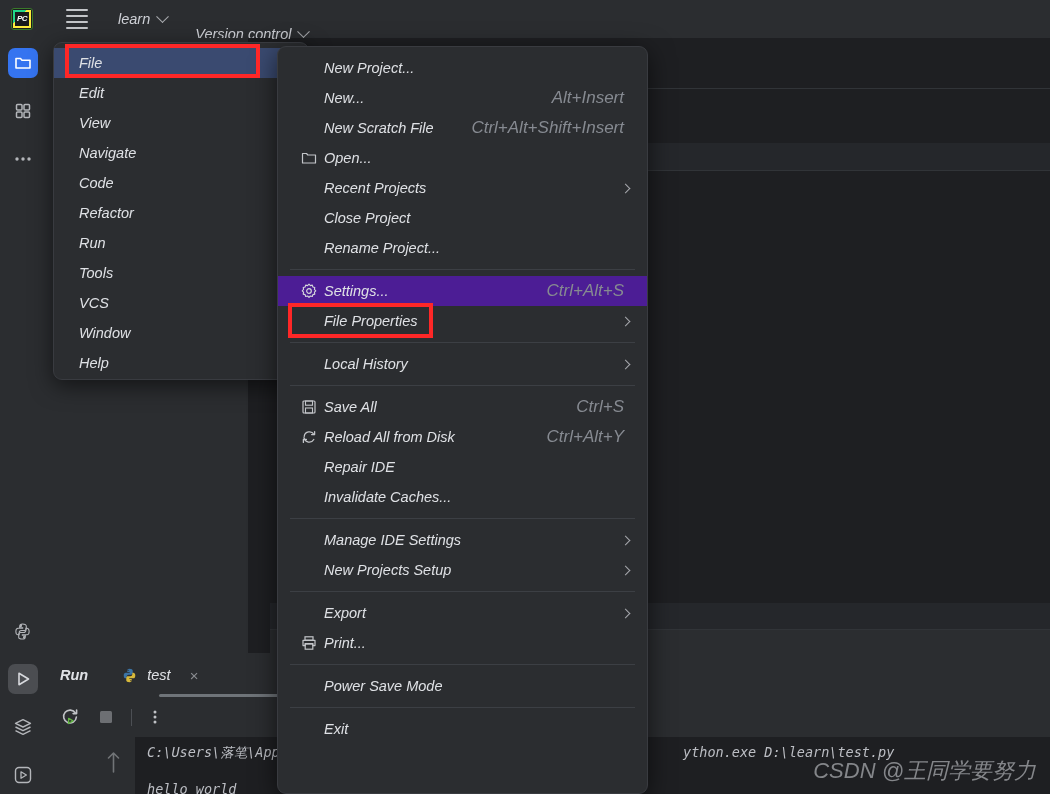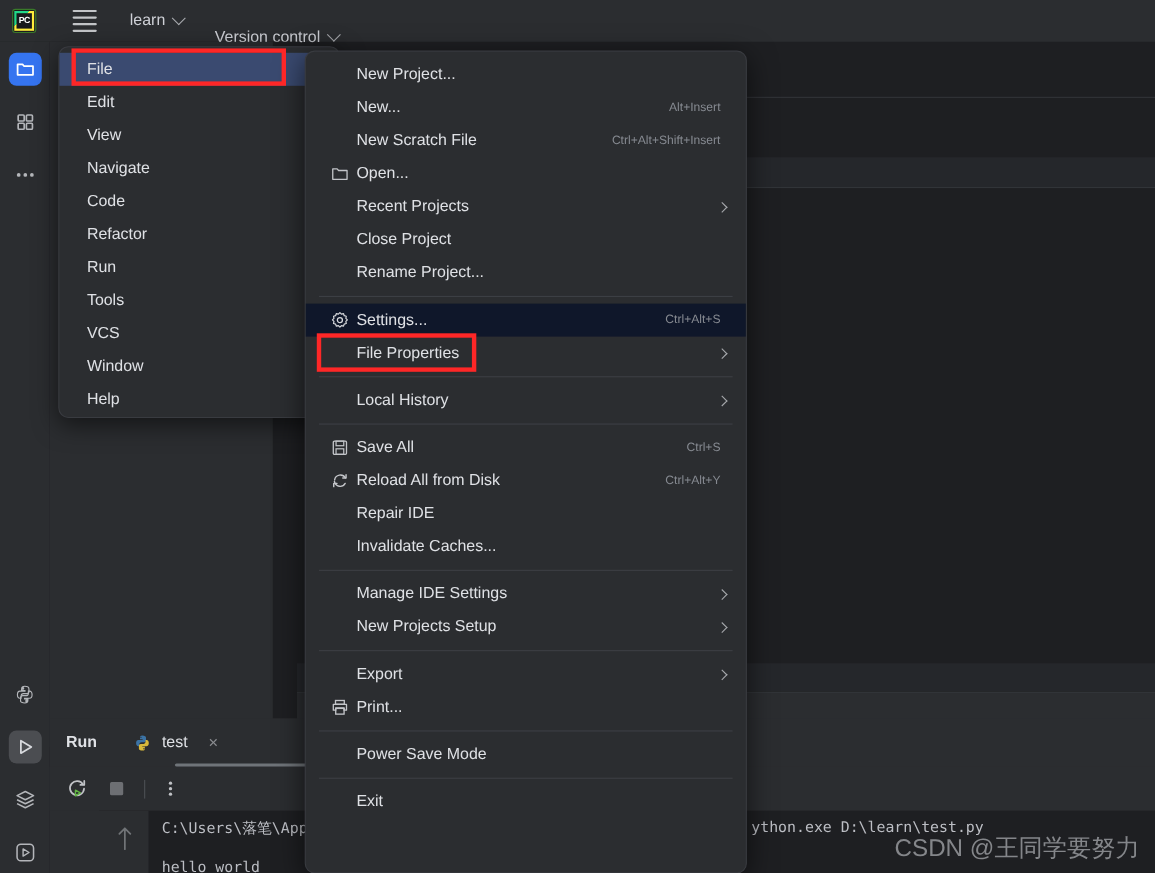--- a/index.html
+++ b/index.html
@@ -3,21 +3,21 @@
 <meta charset="utf-8">
 <style>
   * { margin:0; padding:0; box-sizing:border-box; }
   html,body { width:1050px; height:794px; overflow:hidden; }
   body {
     background:#1e1f22;
     font-family:"Liberation Sans", sans-serif;
     color:#dfe1e5;
     position:relative;
   }
-  .root { position:absolute; inset:0; }
+  .root { position:absolute; inset:0;font-style:italic; }
 
   
   .titlebar {
     position:absolute; left:0; top:0; width:1050px; height:38px;
     background:#2b2d30;
     display:flex; align-items:center;
   }
   .pc-logo {
     width:22px; height:22px; margin-left:11px;
     background:#1c1d1f;
@@ -97,36 +97,36 @@
   .mi {
     height:30px; display:flex; align-items:center;
     padding:0 10px 0 25px; position:relative; cursor:pointer;
     font-size:14.5px; color:#dfe1e5; white-space:nowrap;
   }
   .mi.selected { background:#3a4a70; }
   .mi .arrow { position:absolute; right:12px; width:7px; height:7px; border-right:1.5px solid #a7a9ad; border-bottom:1.5px solid #a7a9ad; transform:rotate(-45deg); }
 
   
   .menu-sub {
-    position:absolute; left:277px; top:46px; width:402px; height:748px;
+    position:absolute; left:277px; top:46px; width:371px; height:748px;
     background:#2b2d30; border:1px solid #393b40; border-radius:9px;
     box-shadow:0 6px 26px rgba(0,0,0,0.6);
     padding:6px 0;
     z-index:60;
   }
   .si {
     height:30px; display:flex; align-items:center;
     position:relative; cursor:pointer;
     font-size:14.5px; color:#dfe1e5; white-space:nowrap;
   }
-  .si.selected { background:#0f172a; }
+  .si.selected { background:#4c1d95; }
   .si.disabled { color:#6f7276; cursor:default; }
   .si .ico { position:absolute; left:22px; width:18px; height:18px; display:flex; align-items:center; justify-content:center; }
   .si .lbl { margin-left:46px; }
-  .si .sc { position:absolute; right:23px; font-size:11px; color:#868a91; }
+  .si .sc { position:absolute; right:23px; font-size:17px; color:#868a91; }
   .si .arrow { position:absolute; right:18px; width:7px; height:7px; border-right:1.5px solid #a7a9ad; border-bottom:1.5px solid #a7a9ad; transform:rotate(-45deg); }
   .sep { height:1px; background:#3c3f44; margin:6px 12px; }
 
   
   .redbox { position:absolute; border:4px solid #fe2727; z-index:90; pointer-events:none; }
 
   
   .watermark {
     position:absolute; right:14px; bottom:8px;
     font-size:22px; color:#9b9da1; opacity:0.82;

